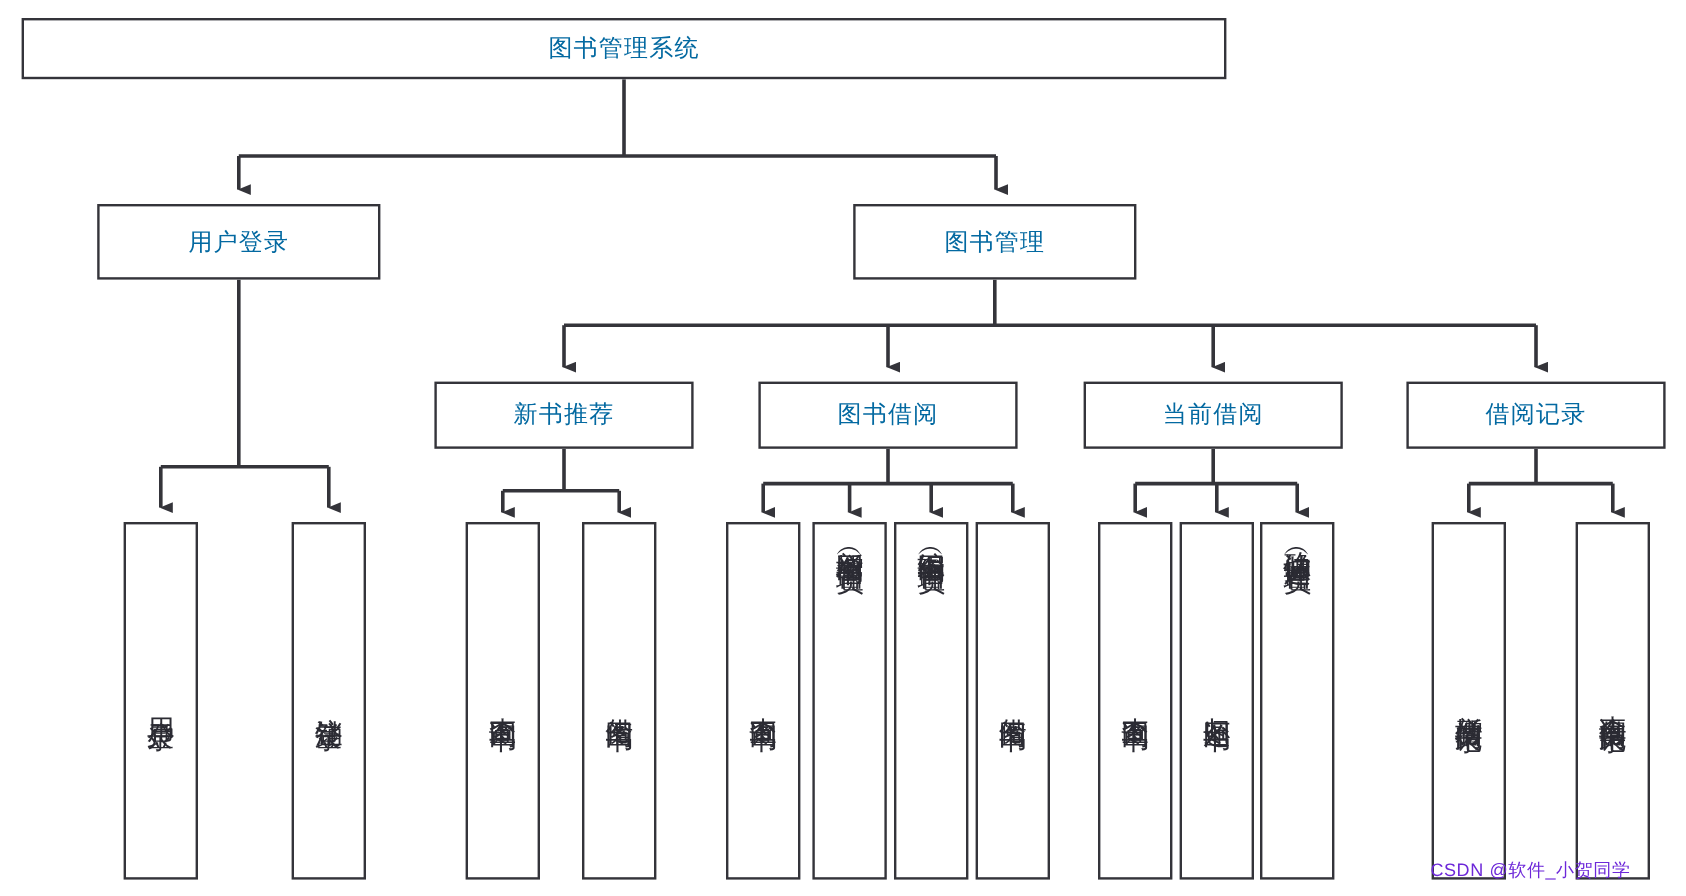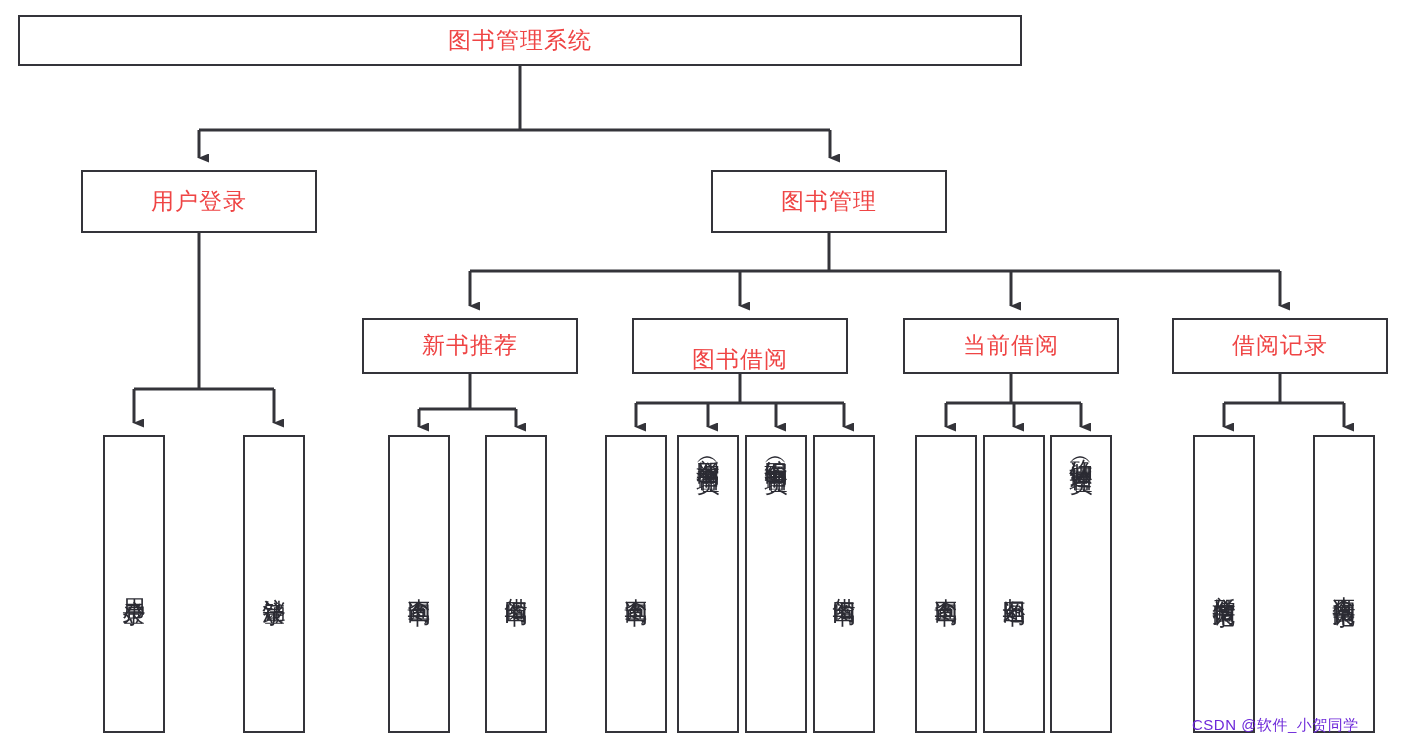--- a/index.html
+++ b/index.html
@@ -28,22 +28,22 @@
   .node-box {
     position: absolute;
     box-sizing: border-box;
     background: #ffffff;
     border: 2px solid #34343a;
     display: flex;
     align-items: center;
     justify-content: center;
   }
   .node-label-h {
-    font-size: 23px;
-    color: #ef4444;
+    font-size: 20px;
+    color: #0369a1;
     letter-spacing: 1px;
     line-height: 1.1;
     white-space: nowrap;
   }
   .node-label-v {
     font-size: 23px;
     color: #2b2b33;
     line-height: 1.18;
     writing-mode: vertical-rl;
     text-orientation: upright;
@@ -133,21 +133,21 @@
   <div class="node-box" style="left:81px; top:170px; width:236px; height:63px;">
     <span class="node-label-h">用户登录</span>
   </div>
   <div class="node-box" style="left:711px; top:170px; width:236px; height:63px;">
     <span class="node-label-h">图书管理</span>
   </div>
 
   <div class="node-box" style="left:362px; top:318px; width:216px; height:56px;">
     <span class="node-label-h">新书推荐</span>
   </div>
-  <div class="node-box" style="left:632px; top:318px; width:216px; height:56px;align-items:flex-end;">
+  <div class="node-box" style="left:632px; top:318px; width:216px; height:56px;">
     <span class="node-label-h">图书借阅</span>
   </div>
   <div class="node-box" style="left:1172px; top:318px; width:216px; height:56px;">
     <span class="node-label-h">借阅记录</span>
   </div>
   <div class="node-box" style="left:903px; top:318px; width:216px; height:56px;">
     <span class="node-label-h">当前借阅</span>
   </div>
 
   <div class="node-box" style="left:103px; top:435px; width:62px; height:298px;">

